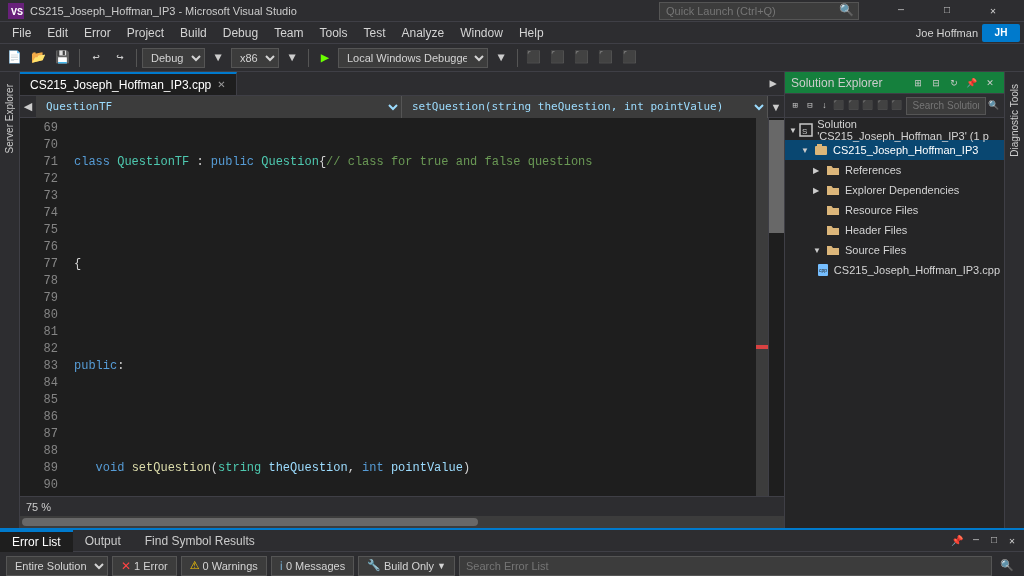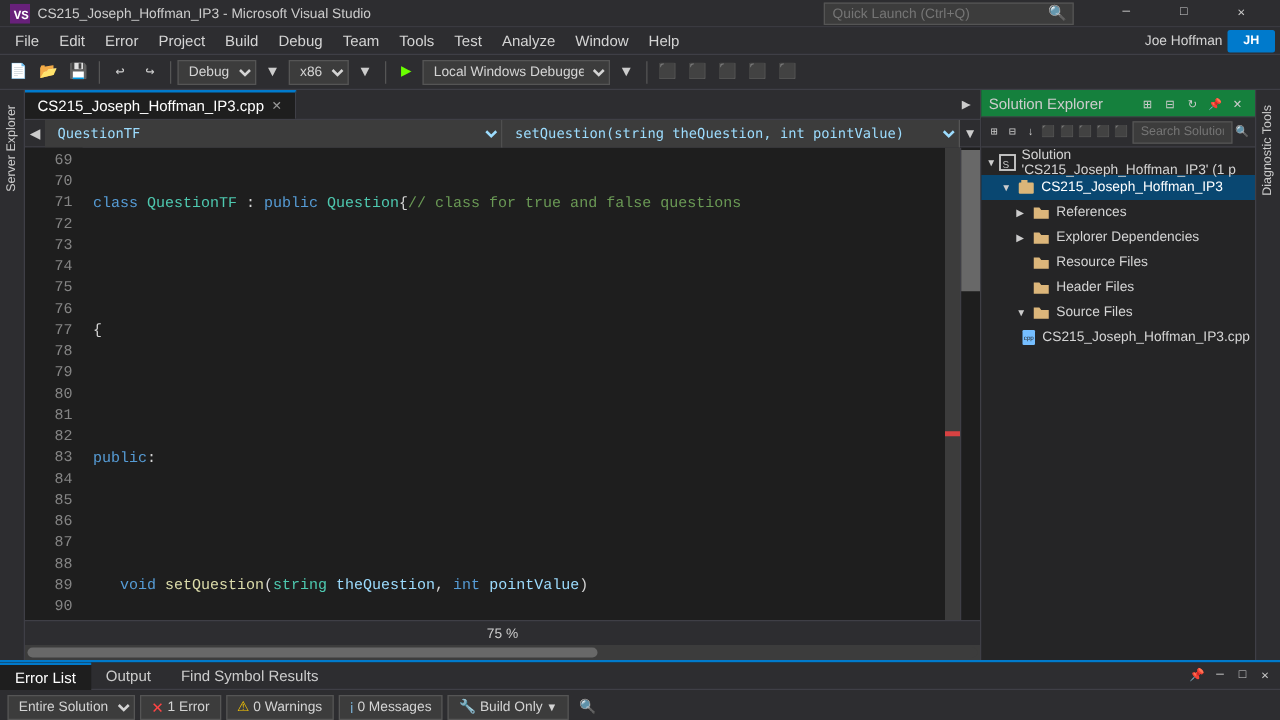--- a/index.html
+++ b/index.html
@@ -259,21 +259,21 @@
       </div>
 
       <div id="minimap">
         <div style="position:absolute;top:60%;width:100%;height:4px;background:#f44;opacity:0.8;"></div>
       </div>
       <div id="right-margin">
         <div style="width:100%;background:#686868;height:30%;margin-top:10%;"></div>
       </div>
     </div>
 
-    <div style="background:#2d2d30;height:20px;display:flex;align-items:center;padding:0 6px;border-top:1px solid #3f3f46;justify-content:center;">
+    <div style="background:#2d2d30;height:20px;display:flex;align-items:center;padding:0 6px;border-top:1px solid #3f3f46;">
       <span style="font-family:'Segoe UI',sans-serif;font-size:11px;color:#ccc;">75 %</span>
     </div>
 
     <div id="h-scrollbar">
       <div id="h-scrollbar-track">
         <div id="h-scrollbar-thumb"></div>
       </div>
     </div>
   </div>
 
@@ -432,18 +432,19 @@
       </div>
       <div class="error-filter-btn">
         <span style="color:#7ac;font-size:12px;">ℹ</span>
         <span>0 Messages</span>
       </div>
       <div class="error-filter-btn">
         <span>🔧</span>
         <span>Build Only</span>
         <span style="font-size:9px;">▼</span>
       </div>
+      <input type="text" class="error-search" placeholder="Search Error List" style="">
       <div class="tb-btn" style="font-size:11px;">🔍</div>
     </div>
 
   </div>
 
 </div>
 
 </body></html>

